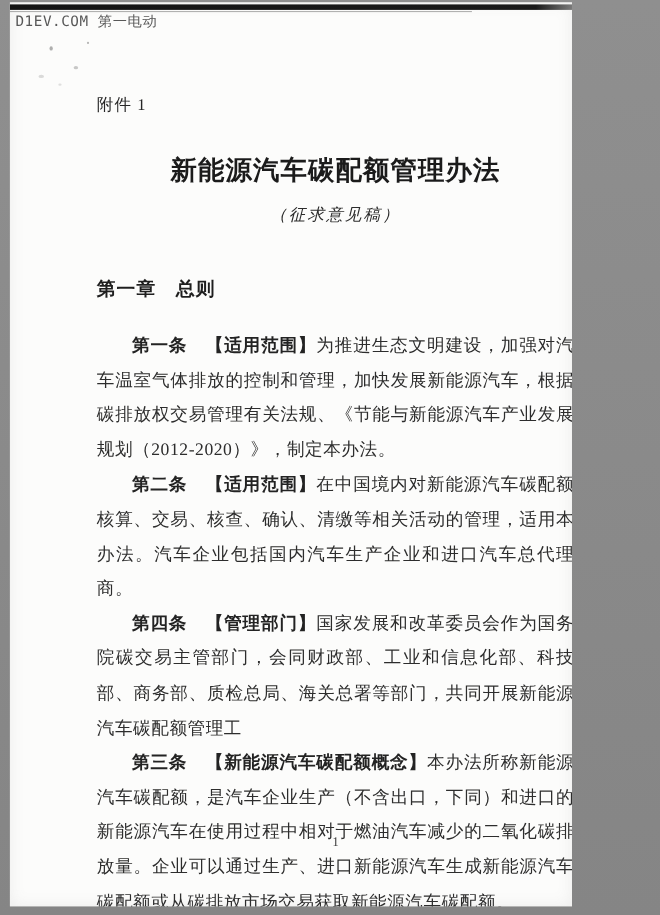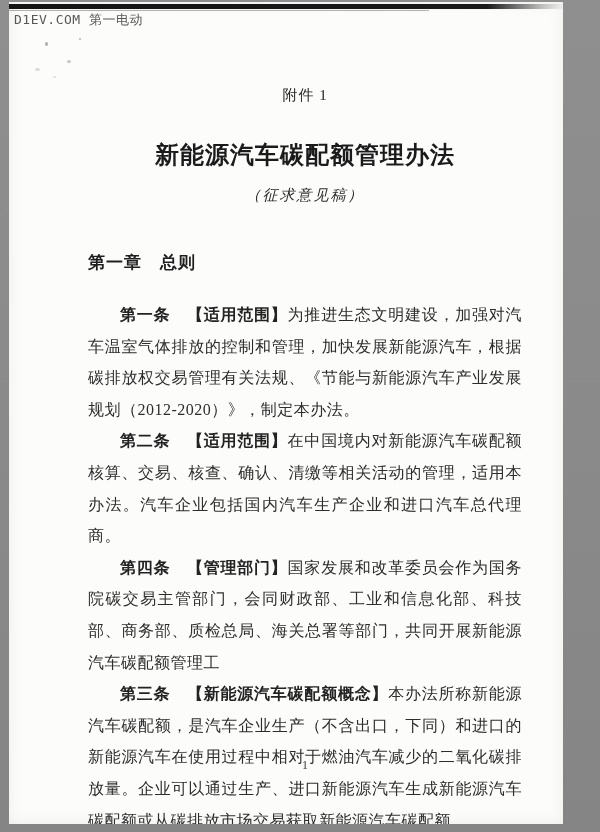--- a/index.html
+++ b/index.html
@@ -14,21 +14,21 @@
   .stage {
     position: relative;
     width: 600px;
     height: 832px;
     background: linear-gradient(to bottom, #8f8f8f, #858585);
   }
   .page {
     position: absolute;
     left: 9px;
     top: 2px;
-    width: 554px;
+    width: 511px;
     height: 822px;
     background: #fcfcfb;
     box-shadow: inset 0 0 14px rgba(120,120,120,0.12);
     overflow: hidden;
     text-decoration: underline;
   }
   .top-bar {
     position: absolute;
     top: 2px;
     left: 0;
@@ -58,21 +58,20 @@
     position: absolute;
     left: 79px;
     top: 0;
     width: 434px;
   }
   .attachment {
     margin-top: 84px;
     font-size: 15px;
     color: #262626;
     letter-spacing: 1px;
-    text-align: center;
   }
   .doc-title {
     margin: 34px 0 0 0;
     text-align: center;
     font-size: 24px;
     font-weight: bold;
     color: #1b1b1b;
     letter-spacing: 1px;
   }
   .doc-subtitle {

